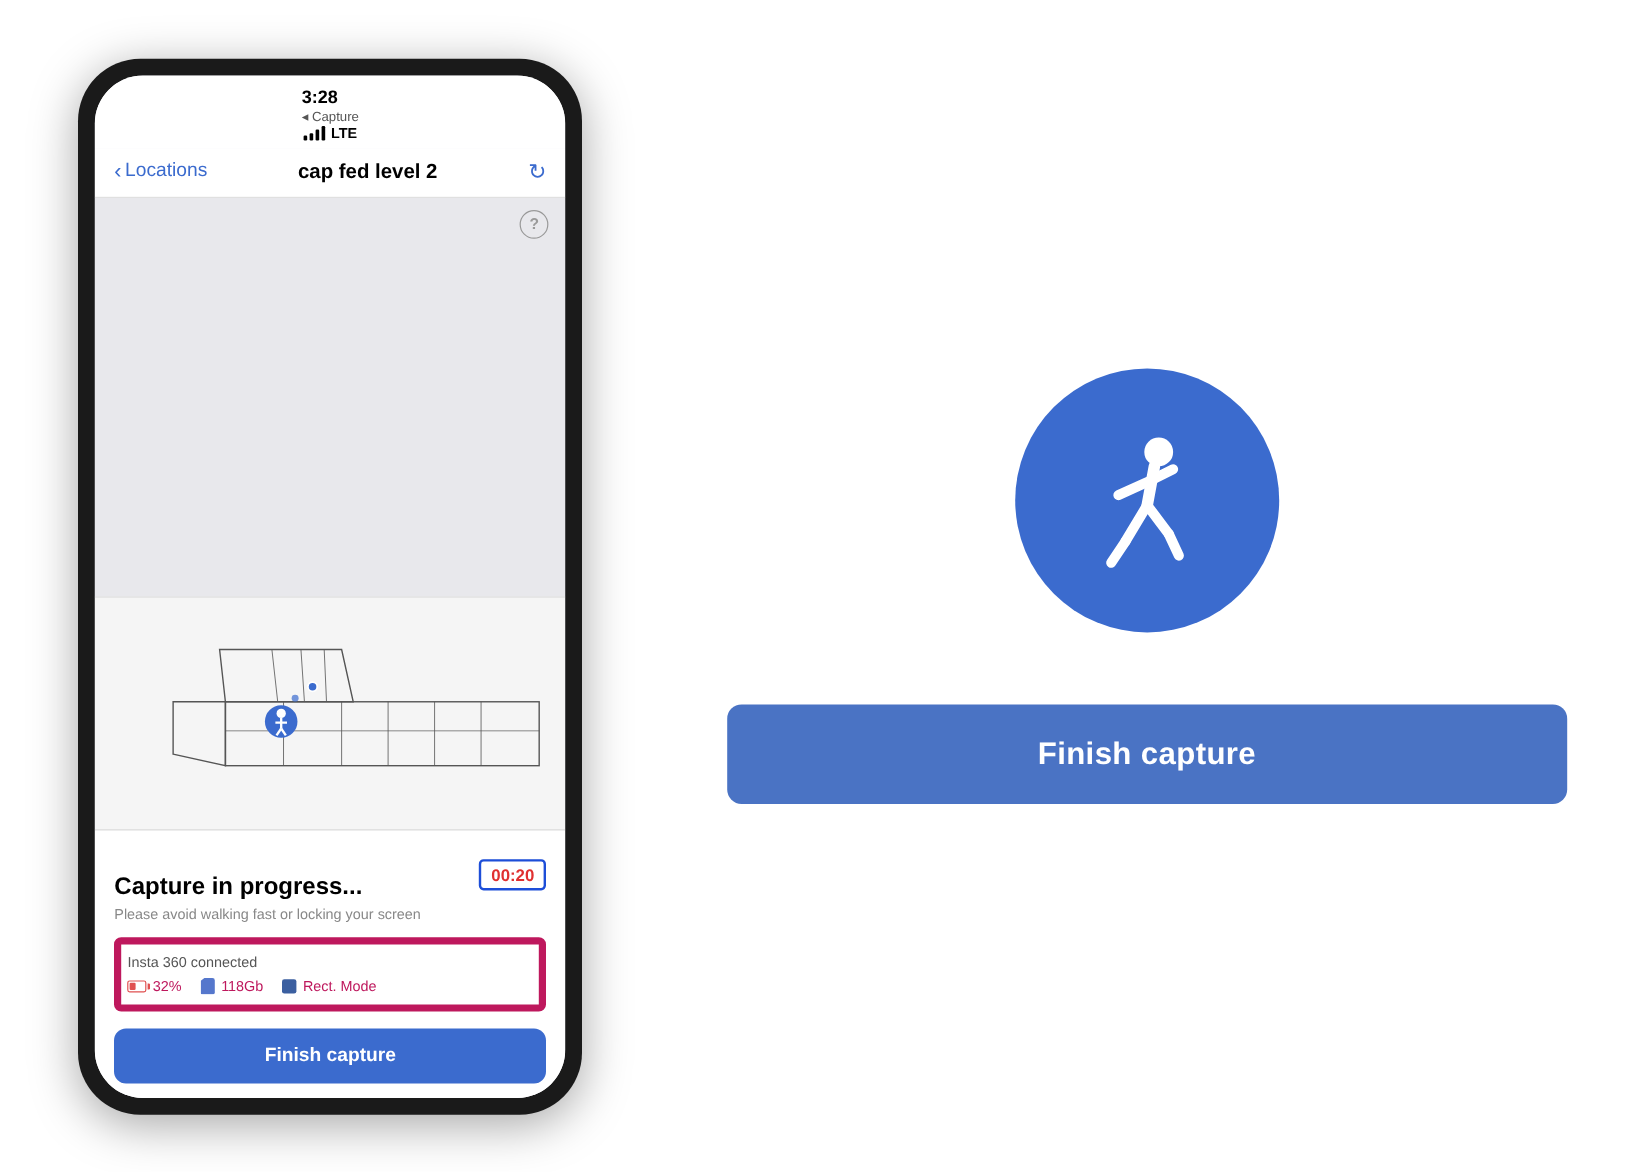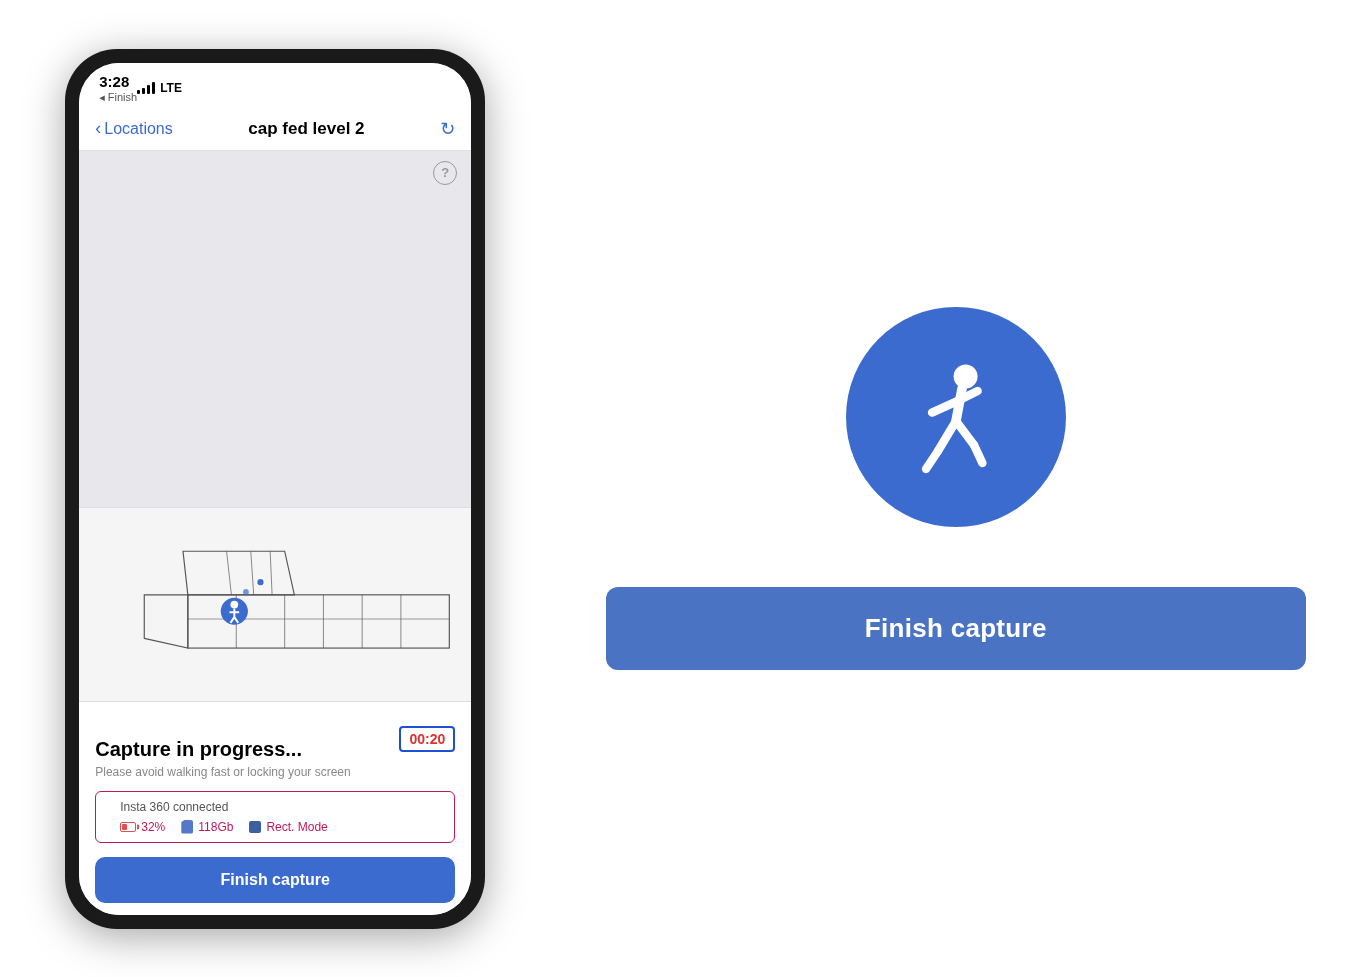--- a/index.html
+++ b/index.html
@@ -42,24 +42,25 @@
       display: flex;
       flex-direction: column;
     }
 
     
     .status-bar {
       background: #ffffff;
       padding: 10px 20px 6px;
       display: flex;
       align-items: center;
-      justify-content: flex-start;
+      justify-content: flex-end;
       font-size: 13px;
       font-weight: 600;
       color: #000;
+      flex-direction: column;
     }
     .status-time { font-size: 15px; font-weight: 700; }
     .status-search { font-size: 11px; color: #555; font-weight: 400; margin-top: 1px; }
     .status-left { display: flex; flex-direction: column; }
     .status-right {
       display: flex;
       align-items: center;
       gap: 5px;
     }
     .signal-bars {
@@ -165,23 +166,23 @@
       font-variant-numeric: tabular-nums;
     }
 
     .capture-subtitle {
       font-size: 12px;
       color: #888;
       margin-bottom: 12px;
     }
 
     .device-info-box {
-      border: 1px solid #be185d;
+      border: 6px solid #be185d;
       border-radius: 6px;
-      padding: 8px 24px;
+      padding: 8px 5px;
       margin-bottom: 14px;
     }
 
     .device-name {
       font-size: 12px;
       color: #555;
       margin-bottom: 6px;
     }
 
     .device-stats {
@@ -297,21 +298,21 @@
 <body>
 
 <div class="phone-container">
   <div class="phone-frame">
     <div class="phone-screen">
 
       <div class="status-bar">
         <div class="status-left">
           <span class="status-time">3:28</span>
           <span class="status-search">
-            <span>◂ </span><span>Finish</span>
+            <span>◂ </span><span>Capture</span>
           </span>
         </div>
         <div class="status-right">
           <div class="signal-bars">
             <div class="signal-bar" style="height:4px;"></div>
             <div class="signal-bar" style="height:6px;"></div>
             <div class="signal-bar" style="height:9px;"></div>
             <div class="signal-bar" style="height:12px;"></div>
           </div>
           <span class="lte-text">LTE</span>

